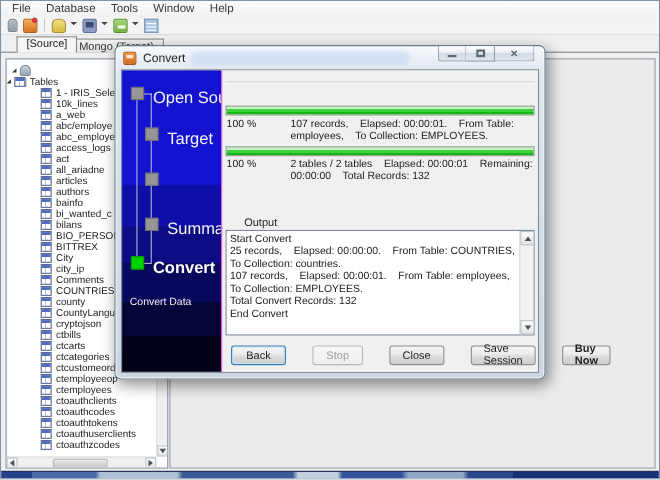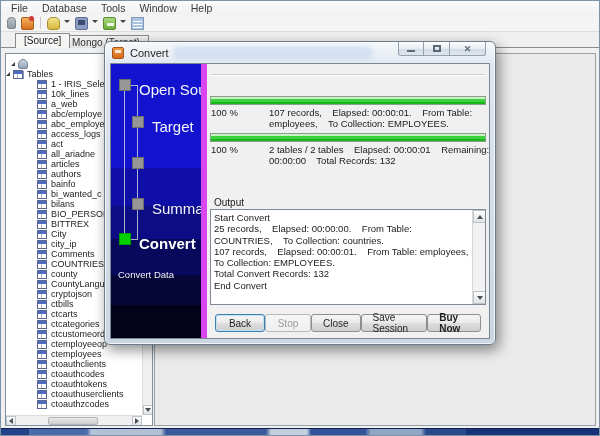--- a/index.html
+++ b/index.html
@@ -82,34 +82,34 @@
   
   .wiz{position:absolute;left:0;top:0;width:90px;bottom:0;background:linear-gradient(180deg,#1313cf 0 38%,#0f0fa8 38% 52%,#0c0c84 52% 64%,#08085c 64% 77%,#050538 77% 88%,#020218 88% 100%);}
   .wline{position:absolute;background:#c9cfd9;opacity:.85;}
   .wbox{position:absolute;width:12px;height:12px;background:#969696;border:1px solid #6e6e6e;}
   .wbox-active{background:#00d200;border-color:#00a000;}
   .wlabel{position:absolute;font-size:15px;color:#f2f4f8;white-space:nowrap;}
   .wlabel-active{font-weight:bold;color:#ffffff;}
   .wiz-footer{position:absolute;left:7px;top:205px;font-size:9.5px;color:#eef0f6;}
 
   
-  .dlg-main{position:absolute;left:90px;top:0;right:0;bottom:0;background:#f0f0f0;border-left:6px solid #d946ef;}
+  .dlg-main{position:absolute;left:90px;top:0;right:0;bottom:0;background:#f0f0f0;border-left:1px solid #d946ef;}
   .topline{position:absolute;left:3px;right:3px;top:10px;height:1px;background:#d2d2d2;box-shadow:0 1px 0 #fbfbfb;}
   .pbar{position:absolute;left:3px;right:3px;height:9px;border:1px solid #8aa08a;background:linear-gradient(#c6f2c6 0 2px,#3bd23b 2px 5px,#17b517 5px 100%);}
   .pbar-fill{height:100%;background:rgba(0,0,0,0);}
   .prow{position:absolute;left:4px;right:2px;font-size:9.5px;line-height:11px;color:#1a1a1a;}
   .ppercent{position:absolute;left:0;top:0;}
   .ptext{position:absolute;left:58px;top:0;width:228px;white-space:pre-wrap;}
-  .out-label{position:absolute;left:7px;top:133px;font-size:10px;color:#1a1a1a;}
+  .out-label{position:absolute;left:20px;top:133px;font-size:10px;color:#1a1a1a;}
   .out-box{position:absolute;left:3px;right:3px;top:145px;height:96px;background:#fff;border:1px solid #7e8a96;overflow:hidden;}
   .out-text{position:absolute;left:3px;top:2px;right:15px;bottom:2px;font-size:9.5px;line-height:11.3px;color:#1a1a1a;white-space:pre-wrap;overflow:hidden;}
   .out-scroll{position:absolute;right:0;top:0;bottom:0;width:13px;background:#f2f2f2;border-left:1px solid #d8d8d8;}
   .out-scroll .sb-btn{width:13px;height:13px;}
 
-  .btnrow{position:absolute;left:8px;right:8px;bottom:6px;height:18px;display:flex;gap:0;align-items:center;}
+  .btnrow{position:absolute;left:8px;right:8px;bottom:6px;height:18px;display:flex;gap:24px;align-items:center;}
   .btn{height:18px;padding:0 11px;font-size:10px;color:#1e1e1e;background:linear-gradient(#f5f5f5,#ebebeb 45%,#dcdcdc 55%,#cfcfcf);border:1px solid #8e8e8e;border-radius:3px;display:flex;align-items:center;justify-content:center;cursor:default;}
   .btn-back{border-color:#3c7fb1;box-shadow:inset 0 0 0 1px #bfe2f5;min-width:50px;}
   .btn-stop{background:linear-gradient(#f6f6f6,#efefef);border-color:#b6babd;color:#9b9b9b;min-width:46px;}
   .btn-buy{margin-left:auto;font-weight:bold;min-width:44px;}
 </style>
 </head>
 <body>
 
 <div class="stage">
 

